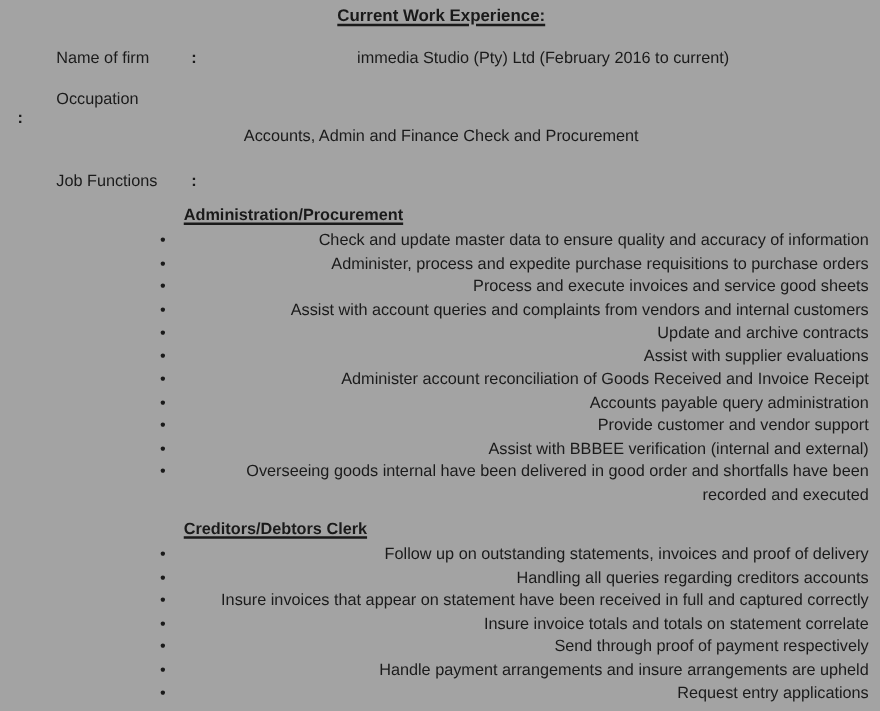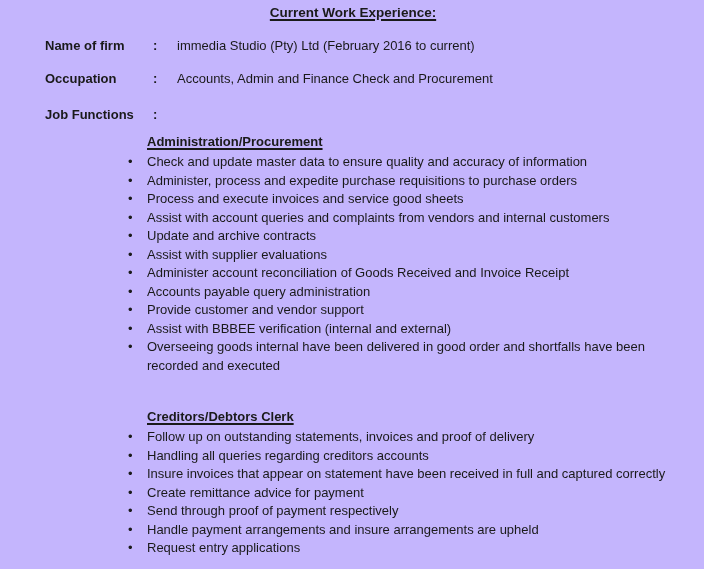--- a/index.html
+++ b/index.html
@@ -4,21 +4,21 @@
 <style>
   html, body {
     margin: 0;
     padding: 0;
     background: #ffffff;
   }
   .page {
     width: 704px;
     height: 569px;
     box-sizing: border-box;
-    background: #c4b5fd;
+    background: #a3a3a3;
     color: #1a1a1a;
     font-family: "Liberation Sans", sans-serif;
     font-size: 13px;
     padding: 4px 12px 0 14px;
     overflow: hidden;
     position: relative;
   }
   .doc-title {
     text-align: center;
     line-height: 17px;
@@ -33,56 +33,59 @@
   .field-rows {
     margin-top: 17px;
   }
   .field-row {
     display: flex;
     line-height: 15px;
     margin-bottom: 18px;
   }
   .field-row.gap-lg {
     margin-bottom: 21px;
+    flex-direction: column;
   }
   .field-row:last-child {
     margin-bottom: 12px;
   }
   .field-label {
     width: 108px;
-    font-weight: bold;
+    font-weight: normal;
     flex: 0 0 auto;
     padding-left: 31px;
   }
   .field-colon {
     width: 24px;
     font-weight: bold;
     flex: 0 0 auto;
   }
   .field-value {
     flex: 1 1 auto;
+    text-align: center;
   }
   .section-heading {
     margin-left: 133px;
     margin-top: 3px;
     margin-bottom: 4px;
     line-height: 15px;
     font-weight: bold;
     text-decoration: underline;
     text-decoration-thickness: 1.5px;
     text-underline-offset: 2px;
   }
   .section-heading.second {
-    margin-top: 34px;
+    margin-top: 10px;
   }
   ul.bullet-list {
     list-style: none;
     margin: 0 0 0 114px;
     padding: 0;
     width: 567px;
+    text-align: right;
   }
   ul.bullet-list li {
     position: relative;
     padding-left: 19px;
     line-height: 18.5px;
   }
   ul.bullet-list li::before {
     content: "\2022";
     position: absolute;
     left: 0;
@@ -129,19 +132,19 @@
     <li>Provide customer and vendor support</li>
     <li>Assist with BBBEE verification (internal and external)</li>
     <li>Overseeing goods internal have been delivered in good order and shortfalls have been recorded and executed</li>
   </ul>
 
   <div class="section-heading second">Creditors/Debtors Clerk</div>
   <ul class="bullet-list">
     <li>Follow up on outstanding statements, invoices and proof of delivery</li>
     <li>Handling all queries regarding creditors accounts</li>
     <li>Insure invoices that appear on statement have been received in full and captured correctly</li>
-    <li>Create remittance advice for payment</li>
+    <li>Insure invoice totals and totals on statement correlate</li>
     <li>Send through proof of payment respectively</li>
     <li>Handle payment arrangements and insure arrangements are upheld</li>
     <li>Request entry applications</li>
   </ul>
 
 </div>
 
 </body></html>

